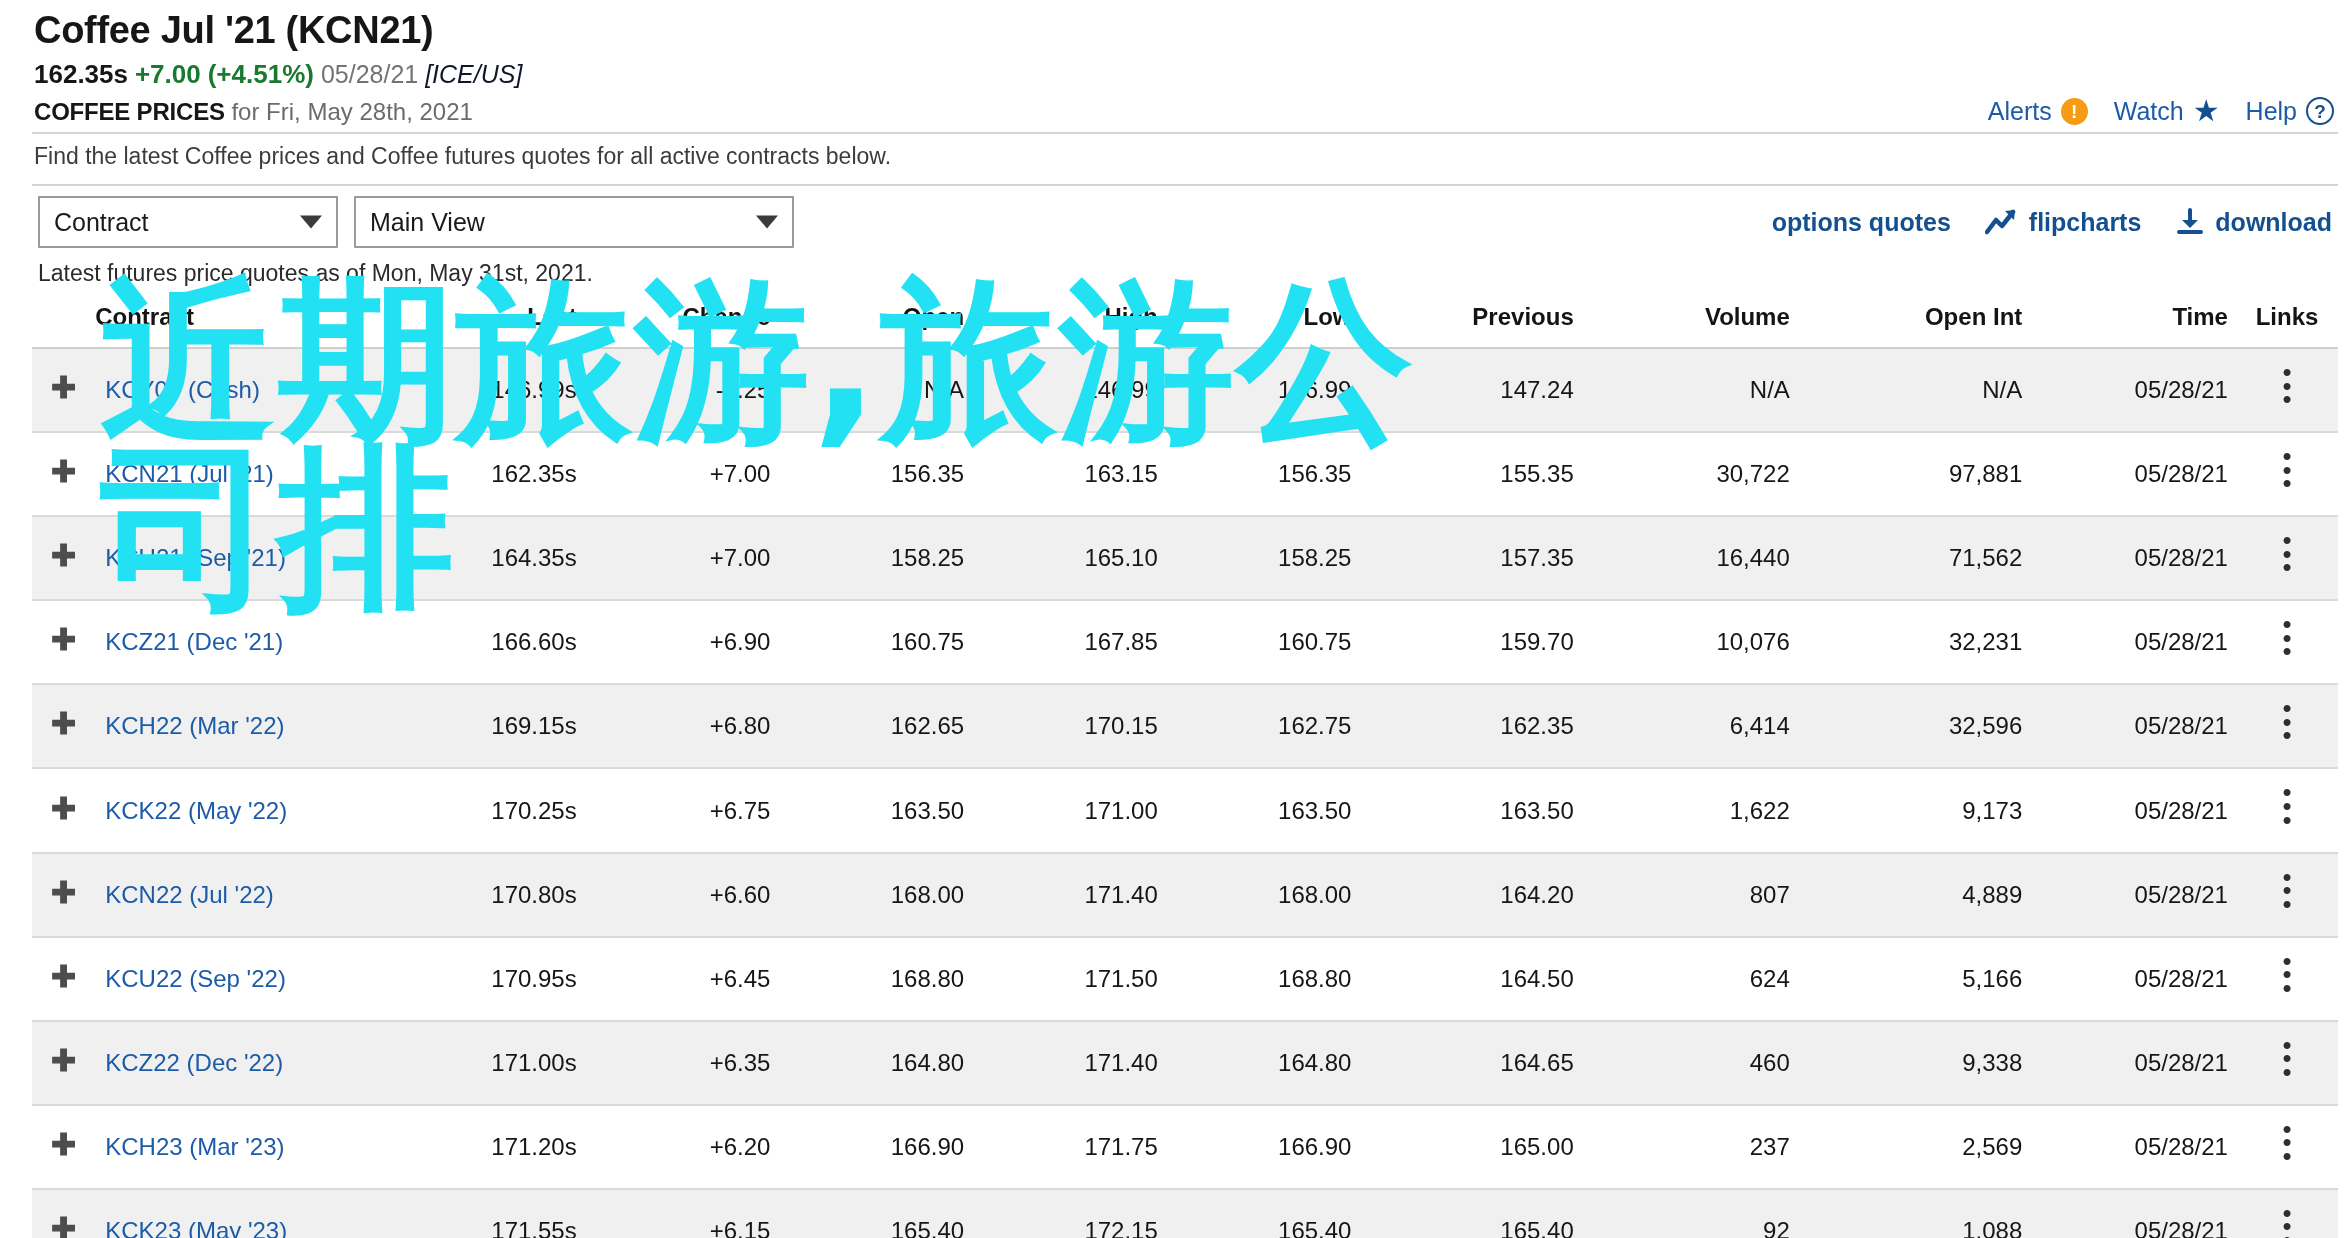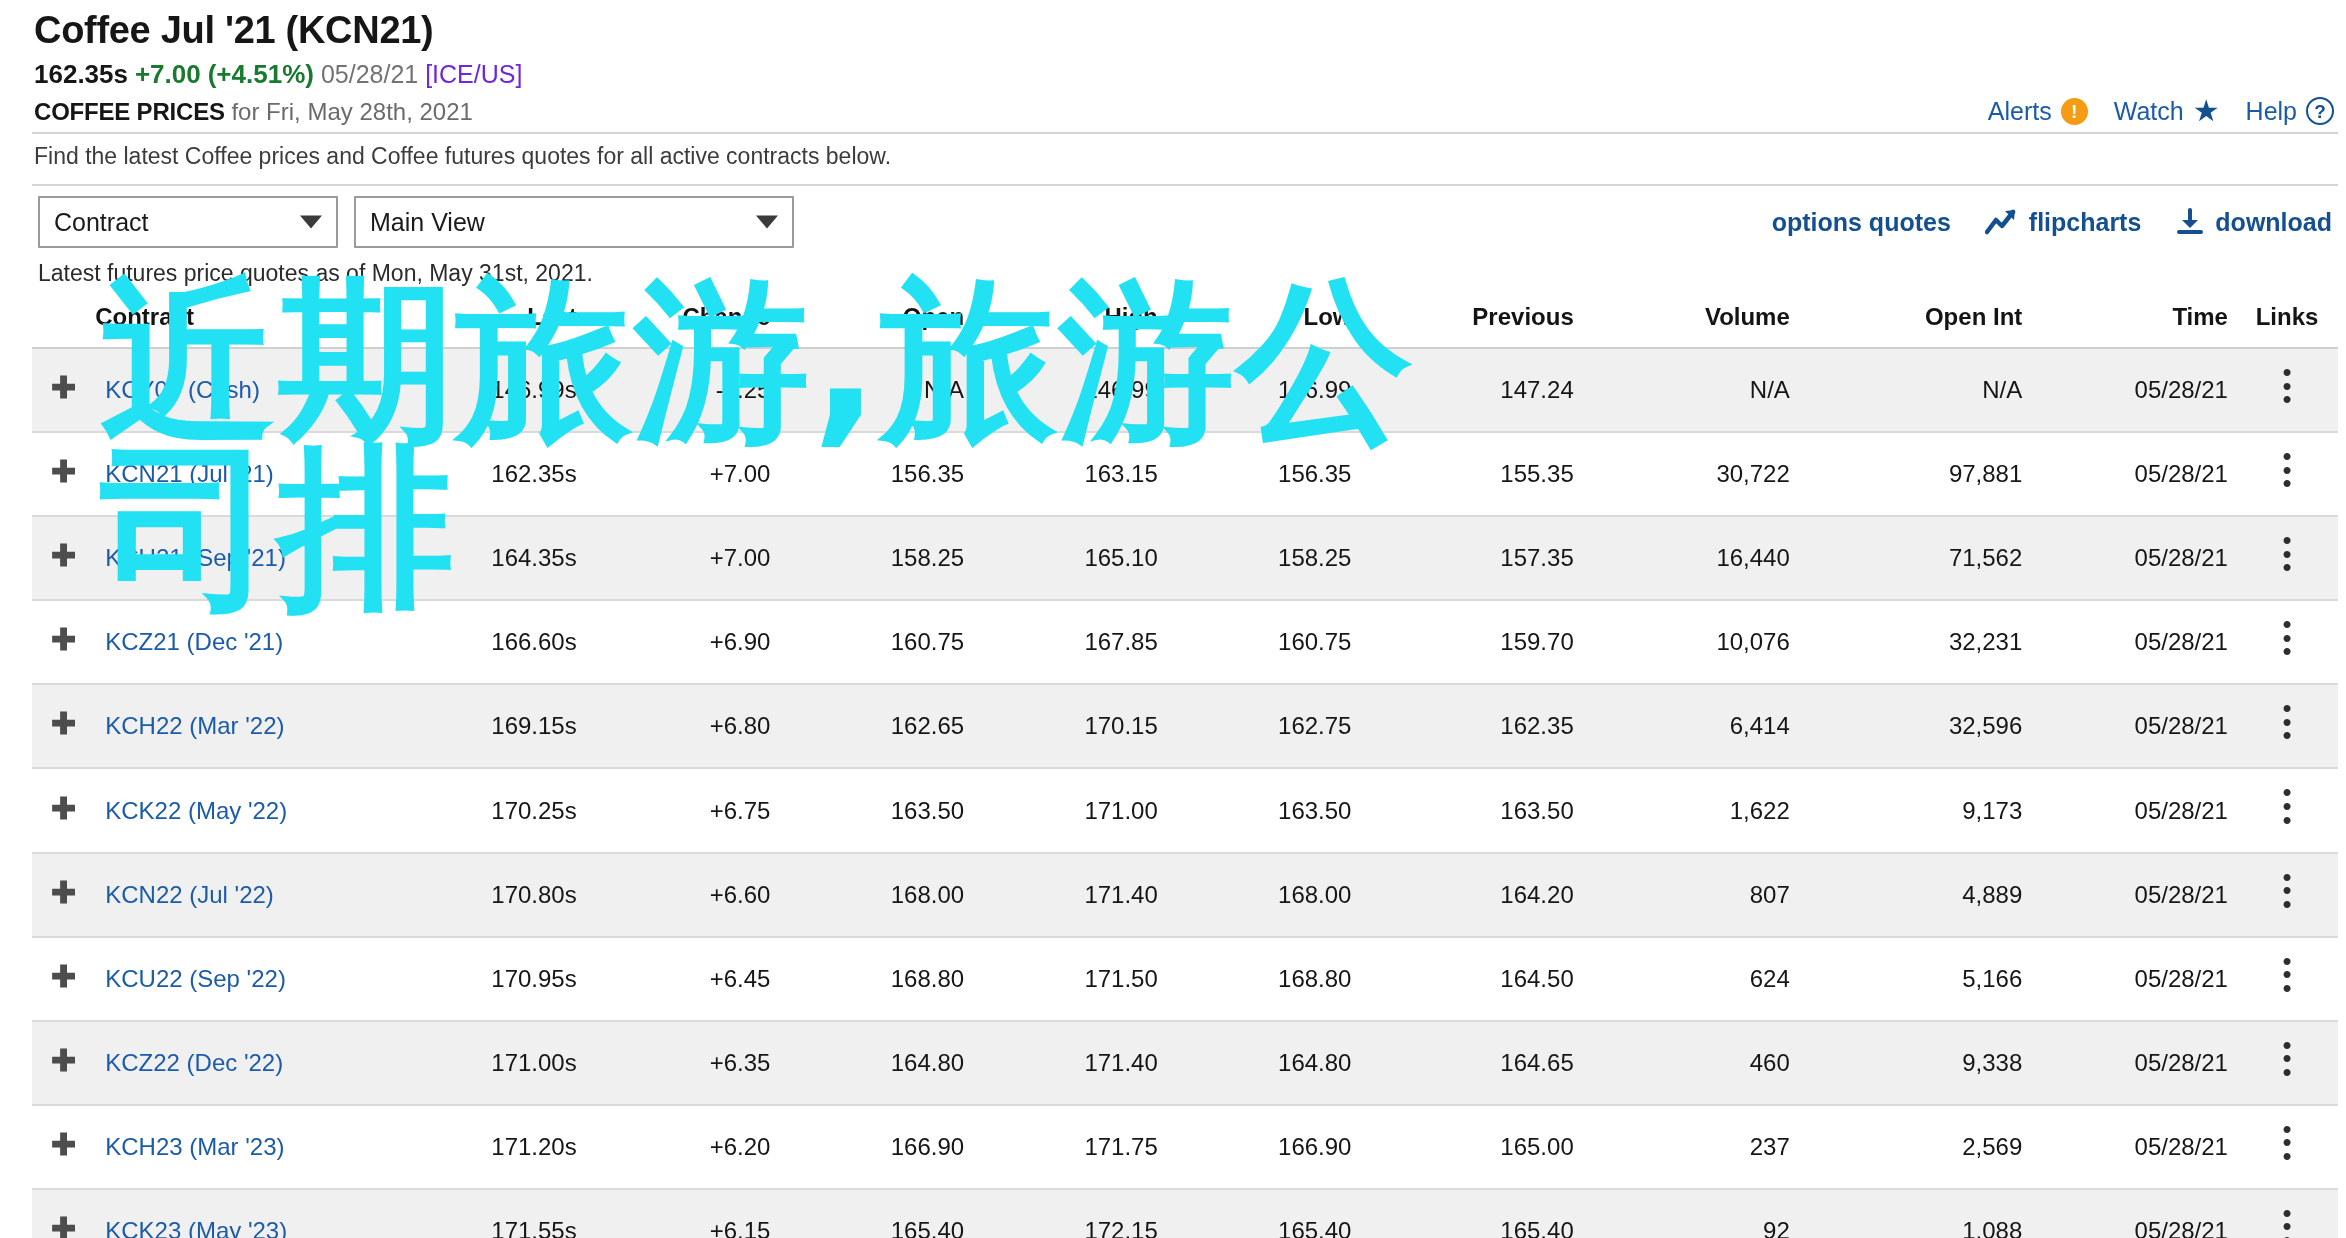--- a/index.html
+++ b/index.html
@@ -19,21 +19,21 @@
     letter-spacing: -0.3px; line-height: 1.18;
   }
   .quote-line {
     margin-top: 5px; font-size: 25px; line-height: 1.25;
     color: #4a4a4a; white-space: nowrap;
   }
   .quote-last { font-weight: bold; color: #161616; font-size: 26px; }
   .quote-chg { font-weight: bold; color: #197a2f; font-size: 26px; }
   .quote-pct { font-weight: bold; color: #197a2f; font-size: 26px; }
   .quote-date { color: #737373; font-size: 25px; }
-  .quote-exch { color: #6d28d9; font-size: 25px; }
+  .quote-exch { color: #0f172a; font-size: 25px; font-style: italic; }
 
   .sub-row {
     margin-top: 6px; display: flex; align-items: flex-end;
     justify-content: space-between; white-space: nowrap;
   }
   .sub-left { font-size: 24px; color: #6b6b6b; }
   .sub-left b { color: #161616; font-weight: bold; letter-spacing: -0.2px; }
 
   .util-links { display: flex; align-items: center; gap: 26px; padding-right: 2px; }
   .util {

